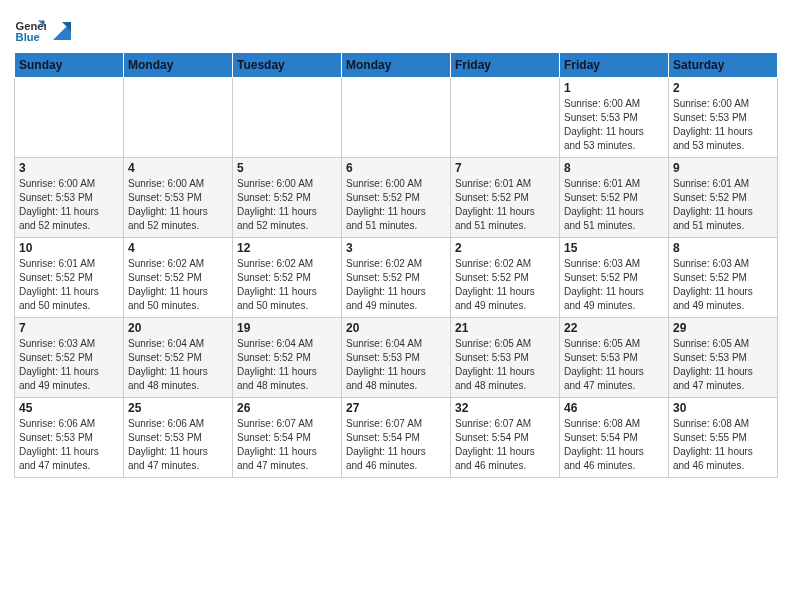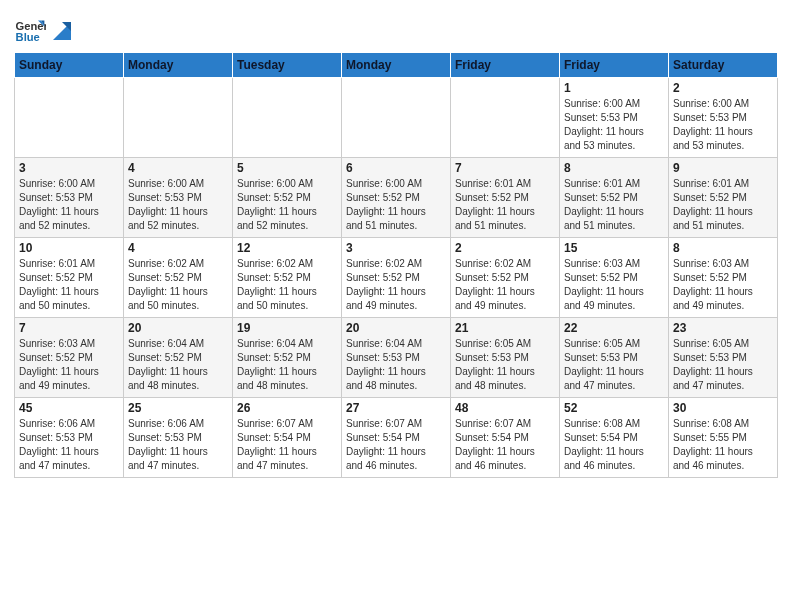--- a/index.html
+++ b/index.html
@@ -292,21 +292,21 @@
 and 48 minutes.</div>
           </td>
           <td>
             <span class="day-num">22</span>
             <div class="day-info" style="white-space: pre-line;">Sunrise: 6:05 AM
 Sunset: 5:53 PM
 Daylight: 11 hours
 and 47 minutes.</div>
           </td>
           <td>
-            <span class="day-num">23</span>
+            <span class="day-num">29</span>
             <div class="day-info" style="white-space: pre-line;">Sunrise: 6:05 AM
 Sunset: 5:53 PM
 Daylight: 11 hours
 and 47 minutes.</div>
           </td>
         </tr>
         <tr>
           <td>
             <span class="day-num">45</span>
             <div class="day-info" style="white-space: pre-line;">Sunrise: 6:06 AM
@@ -329,28 +329,28 @@
 and 47 minutes.</div>
           </td>
           <td>
             <span class="day-num">27</span>
             <div class="day-info" style="white-space: pre-line;">Sunrise: 6:07 AM
 Sunset: 5:54 PM
 Daylight: 11 hours
 and 46 minutes.</div>
           </td>
           <td>
-            <span class="day-num">48</span>
+            <span class="day-num">32</span>
             <div class="day-info" style="white-space: pre-line;">Sunrise: 6:07 AM
 Sunset: 5:54 PM
 Daylight: 11 hours
 and 46 minutes.</div>
           </td>
           <td>
-            <span class="day-num">52</span>
+            <span class="day-num">46</span>
             <div class="day-info" style="white-space: pre-line;">Sunrise: 6:08 AM
 Sunset: 5:54 PM
 Daylight: 11 hours
 and 46 minutes.</div>
           </td>
           <td>
             <span class="day-num">30</span>
             <div class="day-info" style="white-space: pre-line;">Sunrise: 6:08 AM
 Sunset: 5:55 PM
 Daylight: 11 hours

